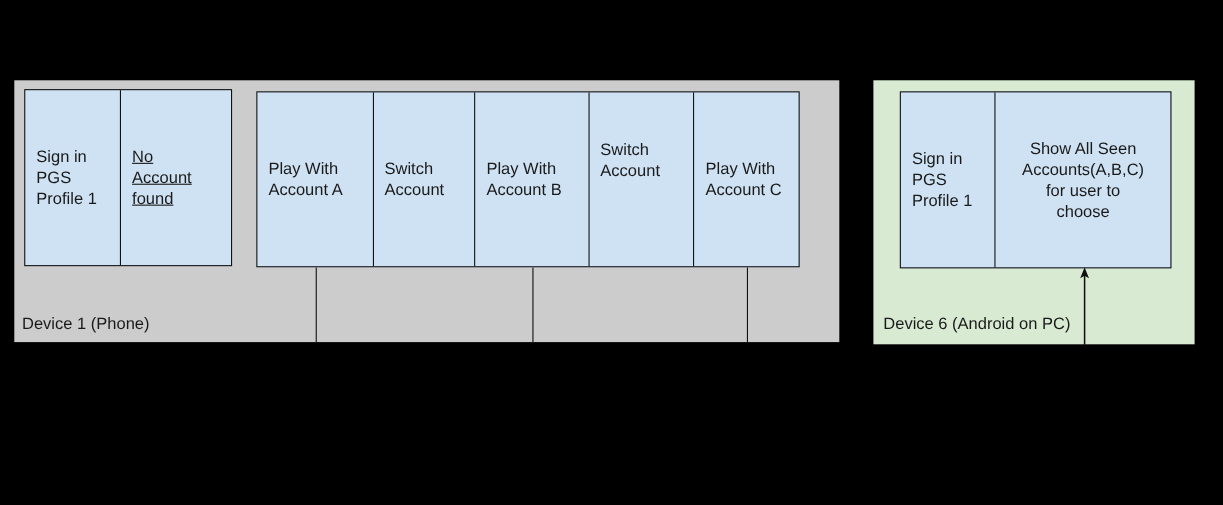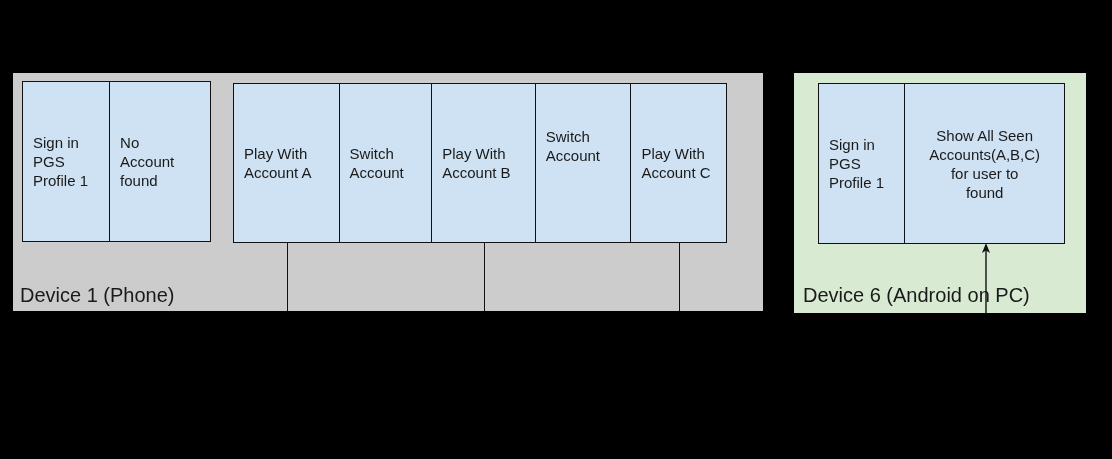--- a/index.html
+++ b/index.html
@@ -17,21 +17,21 @@
   }
 
   
   .panel {
     position: absolute;
     box-sizing: border-box;
   }
   .panel-label {
     position: absolute;
     color: #1a1a1a;
-    font-size: 20px;
+    font-size: 15px;
     line-height: 18px;
     white-space: nowrap;
   }
 
   
   .group {
     position: absolute;
     box-sizing: border-box;
     display: flex;
     border: 1.2px solid #111111;
@@ -90,21 +90,21 @@
   <div class="vline" style="left:287px; top:243px; height:68px;"></div>
   <div class="vline" style="left:484px; top:243px; height:68px;"></div>
   <div class="vline" style="left:679px; top:243px; height:68px;"></div>
 
   <div class="group" style="left:22px; top:81px; width:189px; height:161px;">
     <div class="cell align-left" style="width:88px;">
       <span class="txt">Sign in
 PGS
 Profile 1</span>
     </div>
-    <div class="cell align-left" style="width:101px;">
+    <div class="cell align-left" style="width:101px;text-decoration:underline;">
       <span class="txt">No
 Account
 found</span>
     </div>
   </div>
 
   <div class="group" style="left:233px; top:83px; width:494px; height:160px;">
     <div class="cell align-left" style="width:106px;">
       <span class="txt">Play With
 Account A</span>
@@ -134,21 +134,21 @@
   <div class="group" style="left:818px; top:83px; width:247px; height:161px;">
     <div class="cell align-left" style="width:87px;">
       <span class="txt">Sign in
 PGS
 Profile 1</span>
     </div>
     <div class="cell align-center" style="width:160px;">
       <span class="txt">Show All Seen
 Accounts(A,B,C)
 for user to
-found</span>
+choose</span>
     </div>
   </div>
 
   <svg class="arrow-up" style="left:977px; top:242px;" width="18" height="72" viewBox="0 0 18 72">
     <line x1="9" y1="72" x2="9" y2="6" stroke="#111111" stroke-width="1.4"></line>
     <path d="M9 1 L13 11 L9 8.6 L5 11 Z" fill="#111111"></path>
   </svg>
 
 </div>
 

